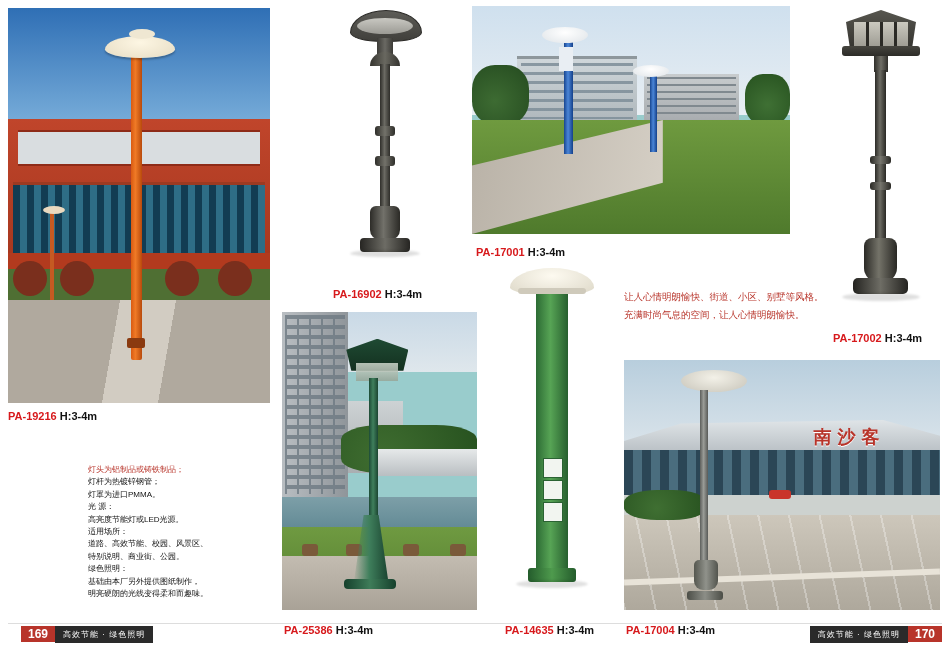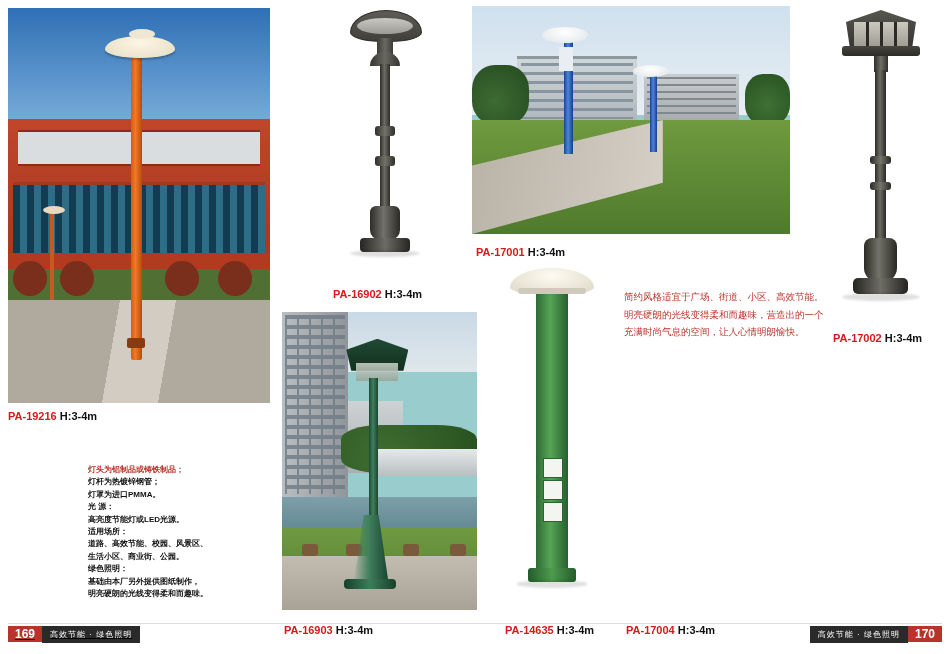--- a/index.html
+++ b/index.html
@@ -215,28 +215,28 @@
      background:radial-gradient(ellipse at 50% 35%,#f3f1e8,#c7c4b9);border-radius:50%;}
   #ph7 .lpole{position:absolute;left:24%;top:12%;width:8px;height:74%;
      background:linear-gradient(90deg,#5d5f5c,#9a9c97 45%,#585a57);}
   #ph7 .lvase{position:absolute;left:22%;top:80%;width:24px;height:30px;
      background:linear-gradient(90deg,#55574f,#90928b,#53554e);border-radius:5px 5px 9px 9px;}
   #ph7 .lfoot{position:absolute;left:20%;bottom:4%;width:36px;height:9px;
      background:linear-gradient(90deg,#4c4e47,#8c8e87,#4c4e47);border-radius:3px;}
 
   
   #specs{position:absolute;left:88px;top:464px;width:180px;font-size:8px;line-height:1.55;color:#111;}
-  #specs .hd{color:#b8342a;font-weight:bold;}
-  #specs div{white-space:nowrap;font-weight:bold;}
+  #specs .hd{color:#b8342a;font-weight:normal;}
+  #specs div{white-space:nowrap;}
 
   #desc{position:absolute;left:624px;top:288px;width:300px;font-size:9.5px;line-height:1.85;color:#b8342a;}
 
   
   .footer{position:absolute;bottom:12px;height:16px;display:flex;align-items:center;}
-  #footL{left:8px;text-decoration:underline;}
+  #footL{left:21px;}
   #footR{right:8px;}
   .pgnum{font-size:12px;font-weight:bold;color:#fff;background:#b8342a;padding:1px 7px;}
   .fbar{font-size:8px;color:#fff;background:#2a2a2a;padding:3px 8px;letter-spacing:1px;}
   #footR .fbar{order:0;}
   .rule{position:absolute;left:8px;right:8px;bottom:30px;height:1px;background:#ddd;}
 </style>
 </head>
 <body>
 
 <div class="page">
@@ -335,61 +335,75 @@
     <div class="pot pt2"></div>
     <div class="pot pt3"></div>
     <div class="pot pt4"></div>
     <div class="gshade"></div>
     <div class="gglass"></div>
     <div class="gpole"></div>
     <div class="gvase"></div>
     <div class="gfoot"></div>
   </div>
   <div class="caption" style="left:284px;top:624px;">
-    <span class="code">PA-16903</span>
+    <span class="code">PA-25386</span>
     <span class="size"> H:3-4m</span>
   </div>
 
   <div class="photo" id="ph6">
     <div class="cap"></div>
     <div class="capline"></div>
     <div class="body"></div>
     <div class="win w1"></div>
     <div class="win w2"></div>
     <div class="win w3"></div>
     <div class="base"></div>
     <div class="shadow"></div>
   </div>
   <div class="caption" style="left:505px;top:624px;">
     <span class="code">PA-14635</span>
     <span class="size"> H:3-4m</span>
   </div>
 
+  <div class="photo" id="ph7">
+    <div class="sky"></div>
+    <div class="roof"></div>
+    <div class="facade"></div>
+    <div class="sign">南沙客</div>
+    <div class="apron"></div>
+    <div class="road"></div>
+    <div class="stripe"></div>
+    <div class="shrubs"></div>
+    <div class="car"></div>
+    <div class="lshade"></div>
+    <div class="lpole"></div>
+    <div class="lvase"></div>
+    <div class="lfoot"></div>
+  </div>
   <div class="caption" style="left:626px;top:624px;">
     <span class="code">PA-17004</span>
     <span class="size"> H:3-4m</span>
   </div>
 
   <div id="specs">
     <div class="hd">灯头为铝制品或铸铁制品；</div>
     <div>灯杆为热镀锌钢管；</div>
     <div>灯罩为进口PMMA。</div>
     <div>光    源：</div>
     <div>高亮度节能灯或LED光源。</div>
     <div>适用场所：</div>
     <div>道路、高效节能、校园、风景区、</div>
-    <div>生活小区、商业街、公园。</div>
+    <div>特别说明、商业街、公园。</div>
     <div>绿色照明：</div>
     <div>基础由本厂另外提供图纸制作，</div>
     <div>明亮硬朗的光线变得柔和而趣味。</div>
   </div>
 
   <div id="desc">
-    <div>简约风格适宜于广场、街道、小区、高效节能。</div>
-    <div>明亮硬朗的光线变得柔和而趣味，营造出的一个</div>
+    <div>让人心情明朗愉快、街道、小区、别墅等风格。</div>
     <div>充满时尚气息的空间，让人心情明朗愉快。</div>
   </div>
 
   <div class="rule"></div>
 
   <div class="footer" id="footL">
     <span class="pgnum">169</span>
     <span class="fbar">高效节能 · 绿色照明</span>
   </div>
   <div class="footer" id="footR">

